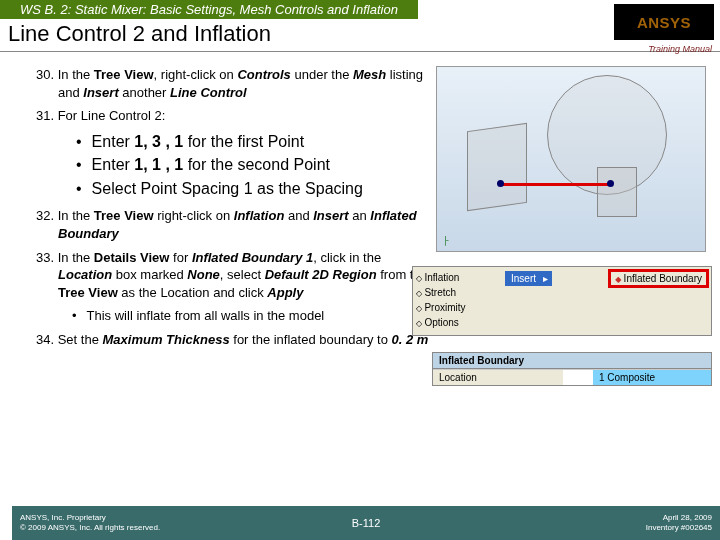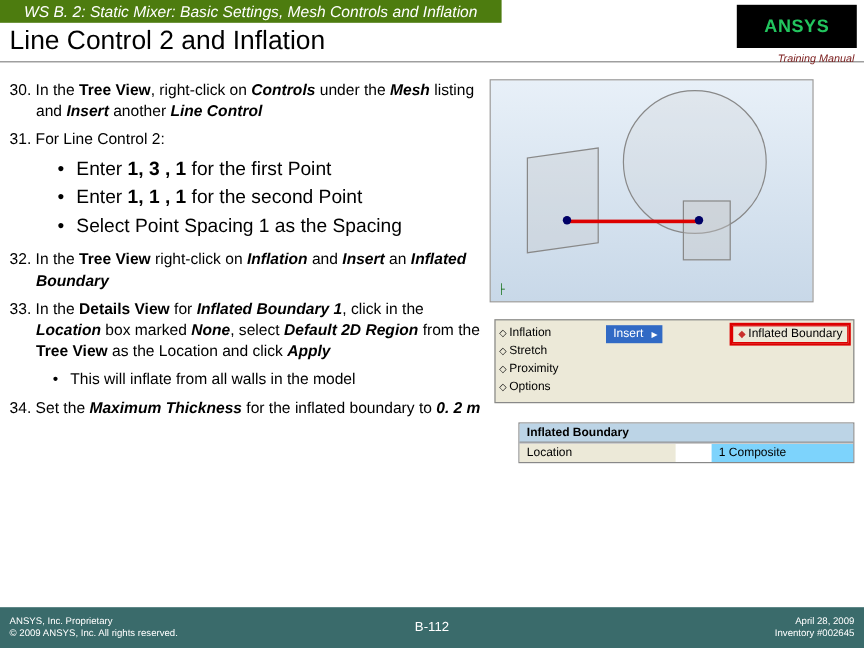--- a/index.html
+++ b/index.html
@@ -1,24 +1,24 @@
 <!DOCTYPE html>
 <html><head>
 <meta charset="utf-8">
 <style>
   * { box-sizing: border-box; margin: 0; padding: 0; }
   body { width: 720px; height: 540px; font-family: Arial, sans-serif; position: relative; background: #fff; overflow: hidden; }
   .header { position: relative; height: 56px; }
   .breadcrumb { background: #4d7c0f; color: #fff; font-style: italic; font-weight: normal; font-size: 13px; padding: 2px 20px; display: inline-block; }
   .title { font-size: 22px; font-weight: normal; padding: 2px 8px; }
-  .logo { position: absolute; right: 6px; top: 4px; width: 100px; height: 36px; background: #000; display: flex; align-items: center; justify-content: center; color: #22c55e; font-weight: bold; font-size: 15px; letter-spacing: 0.5px; }
+  .logo { position: absolute; right: 6px; top: 4px; width: 100px; height: 36px; background: #000; display: flex; align-items: center; justify-content: center; color: #a16207; font-weight: bold; font-size: 15px; letter-spacing: 0.5px; }
   .tm { position: absolute; right: 8px; top: 44px; font-size: 9px; font-style: italic; color: #7a1c1c; }
   .rule { border-top: 1px solid #888; margin-top: 2px; }
   .content { display: flex; padding: 10px 8px 0 8px; }
-  .left { width: 400px; font-size: 13px; line-height: 1.35; color: #000; }
+  .left { width: 400px; font-size: 13px; line-height: 1.35; color: #000; margin-left: 28px; }
   .right { flex: 1; position: relative; }
   .step { margin-bottom: 6px; padding-left: 22px; text-indent: -22px; }
   .sub { list-style: none; padding-left: 40px; font-size: 16px; margin: 4px 0 8px 0; }
   .sub li { margin-bottom: 2px; }
   .sub li::before { content: "•"; margin-right: 10px; }
   .sub2 { list-style: none; padding-left: 36px; font-size: 13px; margin: 6px 0; }
   .sub2 li::before { content: "•"; margin-right: 10px; }
   .b { font-weight: bold; }
   .i { }
   .bi { font-weight: bold; font-style: italic; }
@@ -43,21 +43,21 @@
 
   
   .details-shot { position: absolute; top: 286px; right: 0; width: 280px; font-size: 10px; border: 1px solid #888; }
   .details-title { background: #bcd4e6; padding: 2px 6px; font-weight: bold; border-bottom: 1px solid #888; }
   .drow { display: flex; border-top: 1px solid #ccc; }
   .drow > div { padding: 2px 6px; }
   .dlab { width: 130px; background: #ece9d8; }
   .dval { flex: 1; background: #7dd3fc; margin-left: 30px; }
   .drow.hl { outline: 2px solid #d00; position: relative; z-index: 1; }
 
-  .footer { position: absolute; bottom: 0; left: 0; right: 0; height: 34px; background: #3a6b6b; color: #fff; font-size: 8px; display: flex; align-items: center; }
+  .footer { position: absolute; bottom: 0; left: 12px; right: 0; height: 34px; background: #3a6b6b; color: #fff; font-size: 8px; display: flex; align-items: center; }
   .f-left { padding-left: 8px; line-height: 1.3; }
   .f-center { position: absolute; left: 50%; transform: translateX(-50%); font-size: 11px; }
   .f-right { margin-left: auto; padding-right: 8px; text-align: right; line-height: 1.3; }
 </style>
 </head>
 <body>
 
 <div class="header">
   <div class="breadcrumb">WS B. 2: Static Mixer: Basic Settings, Mesh Controls and Inflation</div>
   <div class="title">Line Control 2 and Inflation</div>

